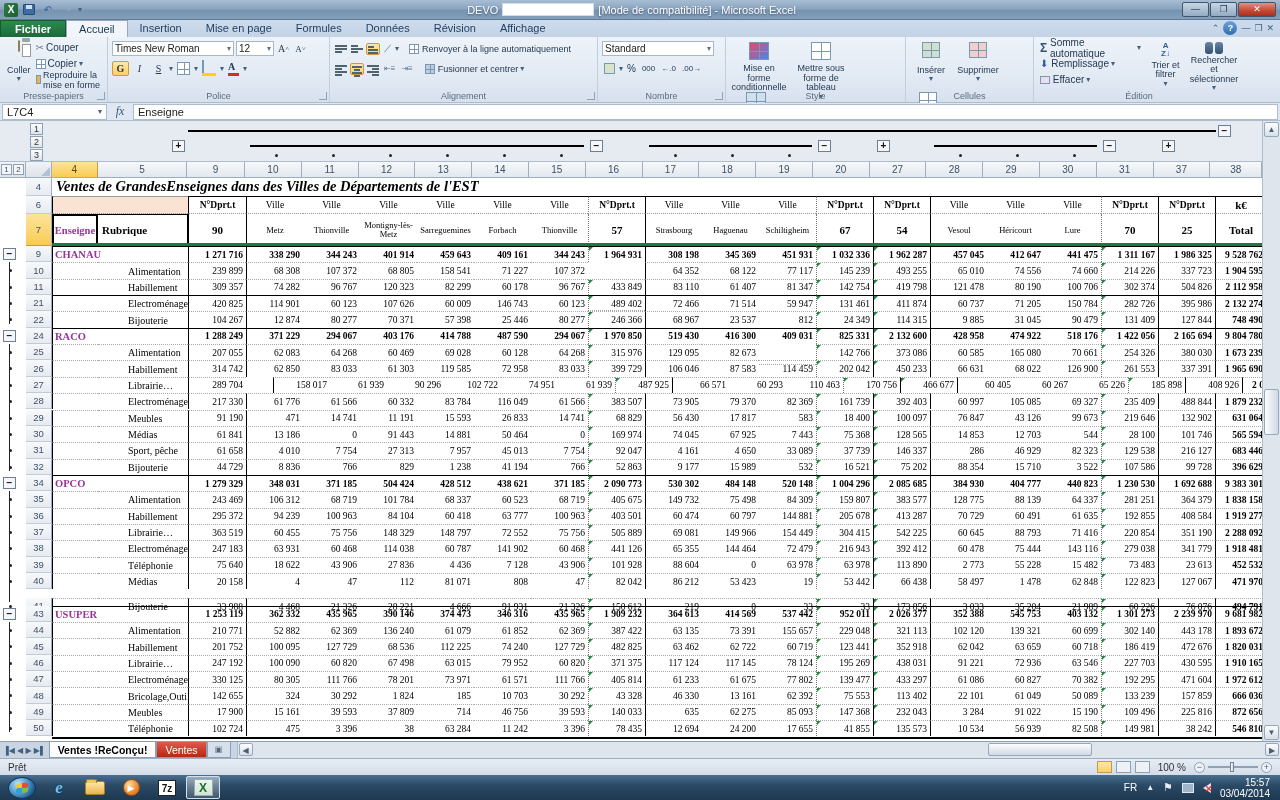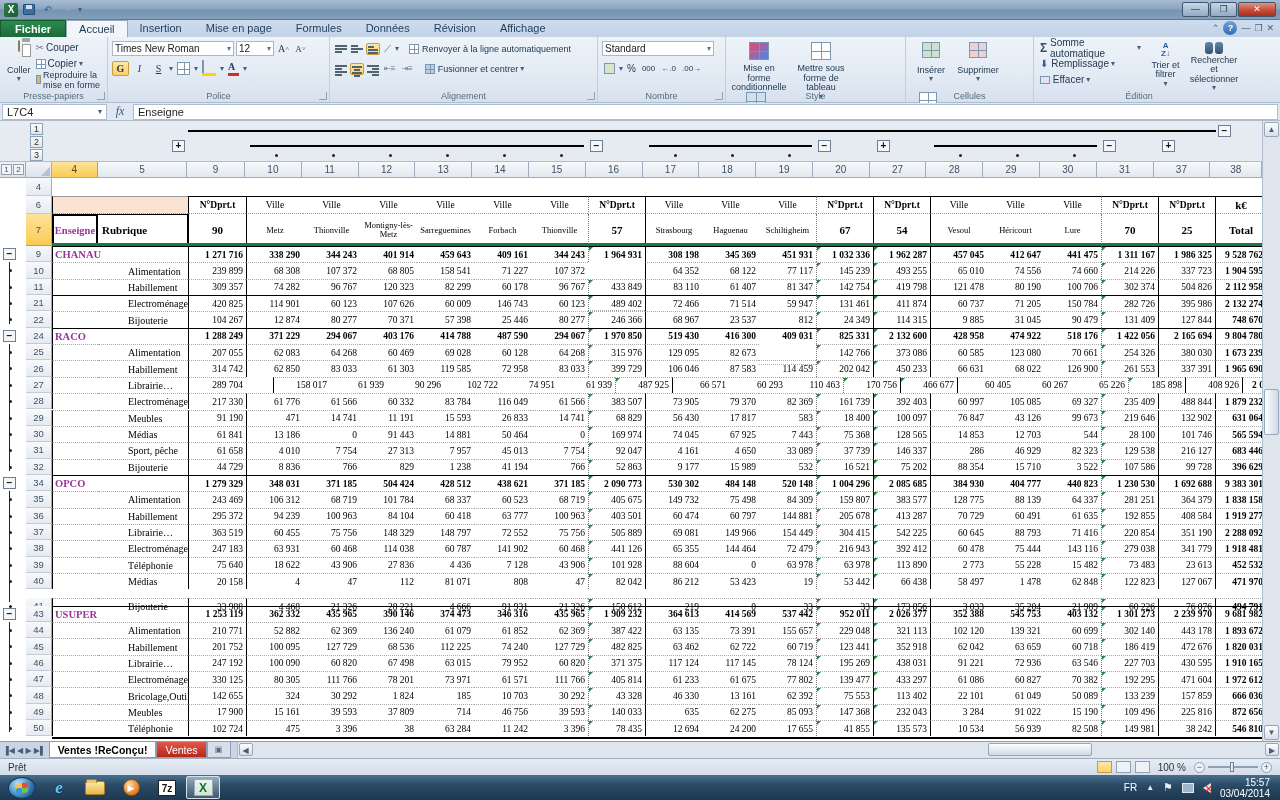--- a/index.html
+++ b/index.html
@@ -168,20 +168,25 @@
 <div class="abs" id="titlebar">
   <div class="qat">
     <span class="xl-logo">X</span>
     <span class="qbtn">
         <span class="save-ic"></span>
       </span>
     <span class="qbtn undo-ic">↶</span>
     <span class="qbtn redo-ic">↷</span>
     <span class="qat-sep dd">▾</span>
   </div>
+  <div id="title-center">
+    <span>DEVO</span>
+    <span id="redact-box"></span>
+    <span>[Mode de compatibilité] - Microsoft Excel</span>
+  </div>
   <div class="winbtns">
     <span class="winbtn">—</span>
     <span class="winbtn">❐</span>
     <span class="winbtn close">✕</span>
   </div>
 </div>
 
 <div class="abs" id="tabrow">
   <span class="rtab file">Fichier</span>
   <span class="rtab active">Accueil</span>
@@ -468,20 +473,21 @@
     <div class="chd" style="width: 57px;">27</div>
     <div class="chd" style="width: 57px;">28</div>
     <div class="chd" style="width: 57px;">29</div>
     <div class="chd" style="width: 57px;">30</div>
     <div class="chd" style="width: 57px;">31</div>
     <div class="chd" style="width: 57px;">37</div>
     <div class="chd" style="width: 52px;">38</div>
   </div>
 
 <div class="abs" id="sheet">
+  <div id="title-row">Ventes de GrandesEnseignes dans des Villes de Départements de l'EST</div>
 <div class="srowline" style="top: 0px; height: 18px;">
       <div class="gut-outline"></div>
       <div class="gut-num" style="height: 18px;">4</div>
     </div>
     <div class="srowline" style="top: 18px; height: 18px;">
       <div class="gut-outline"></div>
       <div class="gut-num" style="height: 18px;">6</div>
       <div class="cell" style="width: 136px; background: rgb(251, 227, 211); border-left: 1.5px solid rgb(0, 0, 0); border-top: 1px solid rgb(153, 153, 153); border-bottom: 1px dotted rgb(153, 153, 153);"></div>
       <div class="cell num hdr6 bold vline-blk" style="width: 58px; border-top: 1.5px solid rgb(0, 0, 0); border-bottom: 1px dotted rgb(153, 153, 153); justify-content: center; padding: 0px;">N°Dprt.t</div>
       <div class="cell num hdr6 vline-blk" style="width: 57px; border-top: 1.5px solid rgb(0, 0, 0); border-bottom: 1px dotted rgb(153, 153, 153); justify-content: center; padding: 0px;">Ville</div>
@@ -655,21 +661,21 @@
       <div class="cell num vline-blk" style="width: 57px; border-top: 1px dotted rgb(170, 170, 170);">68 967</div>
       <div class="cell num" style="width: 57px; border-top: 1px dotted rgb(170, 170, 170);">23 537</div>
       <div class="cell num" style="width: 57px; border-top: 1px dotted rgb(170, 170, 170);">812</div>
       <div class="cell num vline-dot" style="width: 57px; border-top: 1px dotted rgb(170, 170, 170);">24 349<div class="tri"></div></div>
       <div class="cell num vline-blk" style="width: 57px; border-top: 1px dotted rgb(170, 170, 170);">114 315<div class="tri"></div></div>
       <div class="cell num vline-blk" style="width: 57px; border-top: 1px dotted rgb(170, 170, 170);">9 885</div>
       <div class="cell num" style="width: 57px; border-top: 1px dotted rgb(170, 170, 170);">31 045</div>
       <div class="cell num" style="width: 57px; border-top: 1px dotted rgb(170, 170, 170);">90 479</div>
       <div class="cell num vline-dot" style="width: 57px; border-top: 1px dotted rgb(170, 170, 170);">131 409<div class="tri"></div></div>
       <div class="cell num vline-blk" style="width: 57px; border-top: 1px dotted rgb(170, 170, 170);">127 844</div>
-      <div class="cell num bold vline-blk" style="width: 52px; border-top: 1px dotted rgb(170, 170, 170); border-right: 1.5px solid rgb(0, 0, 0);">748 670</div>
+      <div class="cell num bold vline-blk" style="width: 52px; border-top: 1px dotted rgb(170, 170, 170); border-right: 1.5px solid rgb(0, 0, 0);">748 490</div>
     </div>
     <div class="rowbracket" style="top: 84.35px; height: 61.4px;"></div>
     <div class="srowline" style="top: 149.75px; height: 16.35px;">
       <div class="gut-outline">
         <div class="obtn" style="left: 3px; top: 2px;">−</div>
       </div>
       <div class="gut-num" style="height: 16.35px;">24</div>
       <div class="cell ens-name" style="width: 46px; border-left: 1.5px solid rgb(0, 0, 0); border-top: 1.2px solid rgb(0, 0, 0);">RACO</div>
       <div class="cell" style="width: 90px; border-top: 1.2px solid rgb(0, 0, 0);"></div>
       <div class="cell num bold vline-blk" style="width: 58px; border-top: 1.2px solid rgb(0, 0, 0);">1 288 249</div>
@@ -706,21 +712,21 @@
       <div class="cell num" style="width: 57px; border-top: 1px dotted rgb(170, 170, 170);">69 028</div>
       <div class="cell num" style="width: 57px; border-top: 1px dotted rgb(170, 170, 170);">60 128</div>
       <div class="cell num" style="width: 57px; border-top: 1px dotted rgb(170, 170, 170);">64 268</div>
       <div class="cell num vline-dot" style="width: 57px; border-top: 1px dotted rgb(170, 170, 170);">315 976<div class="tri"></div></div>
       <div class="cell num vline-blk" style="width: 57px; border-top: 1px dotted rgb(170, 170, 170);">129 095</div>
       <div class="cell num" style="width: 57px; border-top: 1px dotted rgb(170, 170, 170);">82 673</div>
       <div class="cell num" style="width: 57px; border-top: 1px dotted rgb(170, 170, 170); margin-top: 20px;">60 093</div>
       <div class="cell num vline-dot" style="width: 57px; border-top: 1px dotted rgb(170, 170, 170);">142 766<div class="tri"></div></div>
       <div class="cell num vline-blk" style="width: 57px; border-top: 1px dotted rgb(170, 170, 170);">373 086<div class="tri"></div></div>
       <div class="cell num vline-blk" style="width: 57px; border-top: 1px dotted rgb(170, 170, 170);">60 585</div>
-      <div class="cell num" style="width: 57px; border-top: 1px dotted rgb(170, 170, 170);">123 080</div>
+      <div class="cell num" style="width: 57px; border-top: 1px dotted rgb(170, 170, 170);">165 080</div>
       <div class="cell num" style="width: 57px; border-top: 1px dotted rgb(170, 170, 170);">70 661</div>
       <div class="cell num vline-dot" style="width: 57px; border-top: 1px dotted rgb(170, 170, 170);">254 326<div class="tri"></div></div>
       <div class="cell num vline-blk" style="width: 57px; border-top: 1px dotted rgb(170, 170, 170);">380 030</div>
       <div class="cell num bold vline-blk" style="width: 52px; border-top: 1px dotted rgb(170, 170, 170); border-right: 1.5px solid rgb(0, 0, 0);">1 673 239</div>
     </div>
     <div class="srowline" style="top: 182.45px; height: 16.35px;">
       <div class="gut-outline">
         <div class="odot" style="left: 9px; top: 7px;"></div>
       </div>
       <div class="gut-num" style="height: 16.35px;">26</div>

